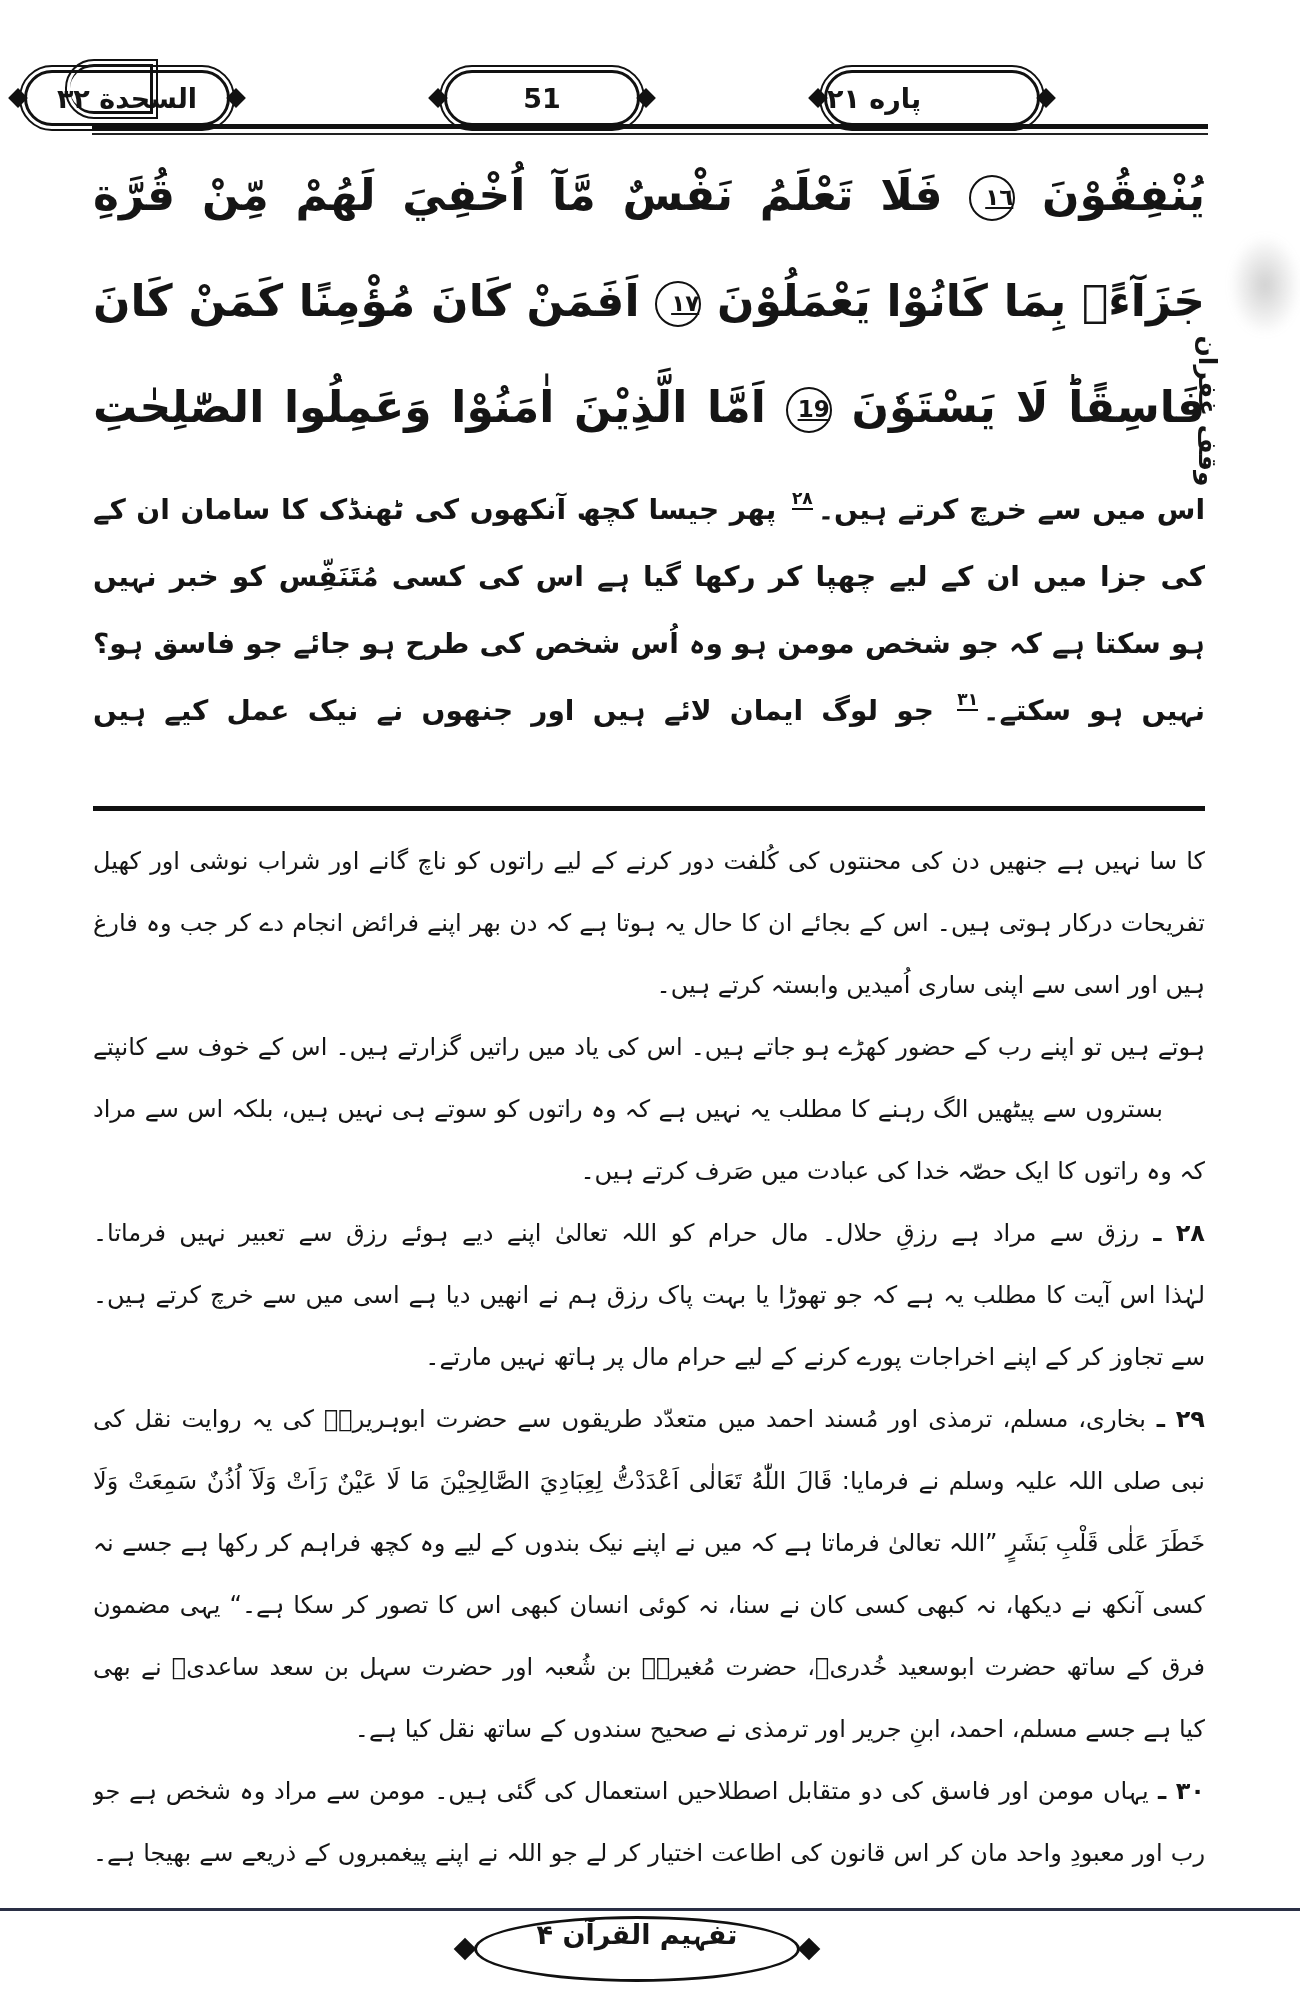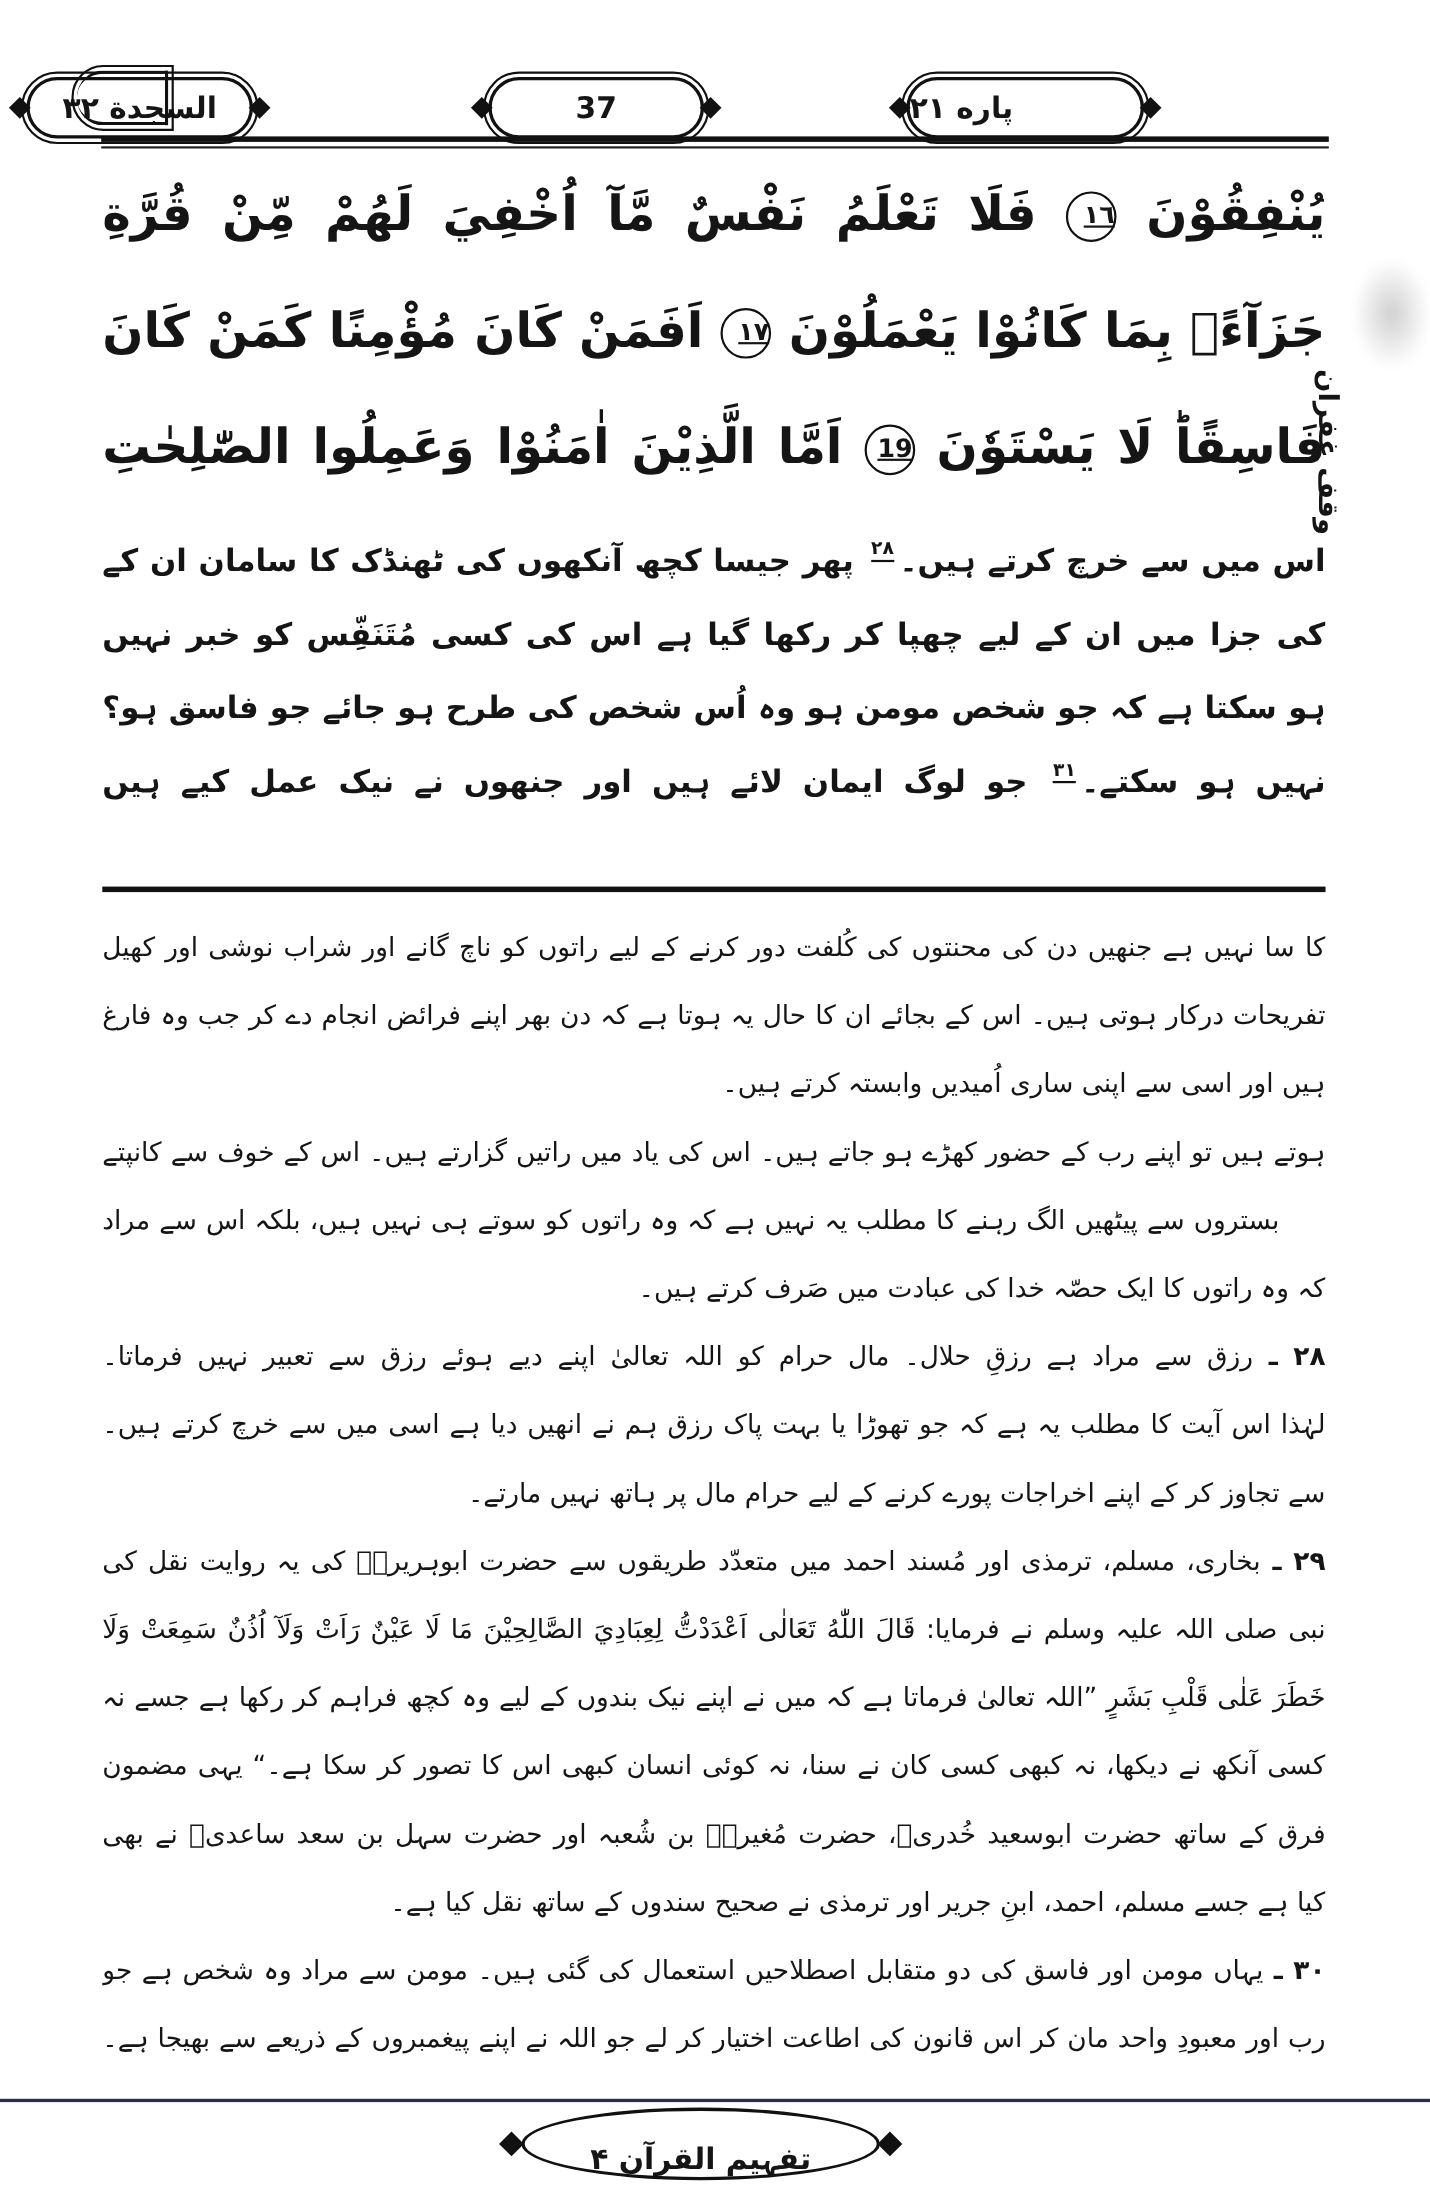--- a/index.html
+++ b/index.html
@@ -92,21 +92,21 @@
   .cline.indent{padding-right:42px;}
   .note-num{font-weight:bold;}
   .note-num:empty{display:none;}
   .note-num:not(:empty)::after{content:" ـ ";font-weight:bold;}
 
   
   .footer-rule{position:absolute;top:1908px;right:0;left:0;height:3px;background:#2a2f45;}
   .footer-orn{
     position:absolute;top:1916px;right:500px;width:320px;height:60px;
     border:3px solid #111;border-radius:50%;
-    display:flex;align-items:flex-end;justify-content:center;
+    display:flex;align-items:flex-start;justify-content:center;
     font-size:27px;font-weight:bold;background:#fff;
   }
   .footer-orn::before,.footer-orn::after{
     content:"";position:absolute;top:50%;width:16px;height:16px;background:#111;
     transform:translateY(-50%) rotate(45deg);
   }
   .footer-orn::before{right:-20px;}
   .footer-orn::after{left:-20px;}
 
   
@@ -119,21 +119,21 @@
 </head>
 <body>
 
 <div class="page">
 
   <div class="header-band">
     <div class="cartouche cart-surah">
       <span>السجدة ٣٢</span>
     </div>
     <div class="cartouche cart-page">
-      <span>37</span>
+      <span>51</span>
     </div>
     <div class="cartouche cart-para">
       <span>پاره ٢١</span>
     </div>
     <div class="orn-partial"></div>
   </div>
   <div class="header-rule"></div>
   <div class="header-rule-thin"></div>
 
   <div class="quran">

